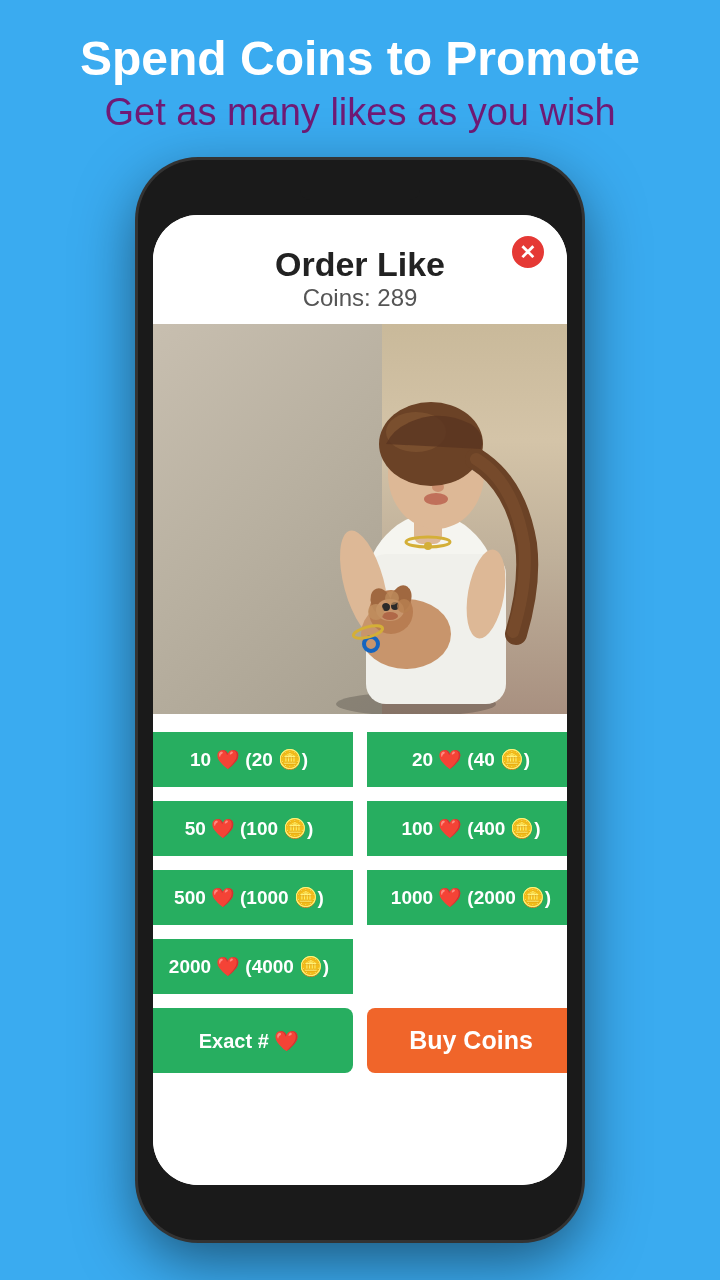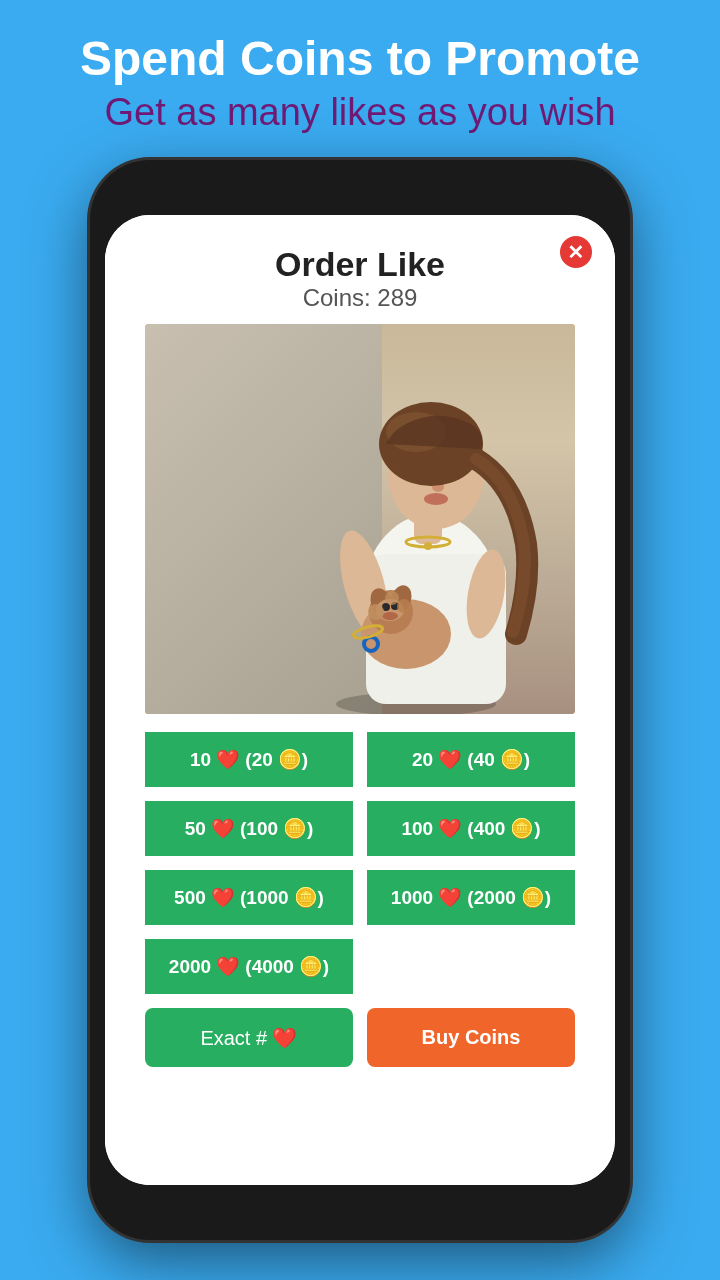--- a/index.html
+++ b/index.html
@@ -30,21 +30,21 @@
       font-weight: 500;
       color: #701a75;
       line-height: 1.3;
     }
 
     .phone-container {
       position: absolute;
       left: 50%;
       transform: translateX(-50%);
       top: 160px;
-      width: 540px;
+      width: 444px;
       height: 1080px;
     }
 
     
     .phone-frame {
       position: absolute;
       top: 0; left: 0; right: 0; bottom: 0;
       background: #1a1a1a;
       border-radius: 60px;
       box-shadow: 0 0 0 3px #333, 0 20px 60px rgba(0,0,0,0.5);
@@ -192,31 +192,31 @@
       width: 430px;
     }
 
     .exact-btn {
       background: #27ae60;
       color: white;
       border: none;
       border-radius: 8px;
       padding: 4px 10px;
       font-size: 20px;
-      font-weight: 400;
+      font-weight: 700;
       cursor: pointer;
     }
 
     .buy-btn {
       background: #f0652a;
       color: white;
       border: none;
       border-radius: 8px;
       padding: 18px 10px;
-      font-size: 20px;
+      font-size: 25px;
       font-weight: 600;
       cursor: pointer;
     }
   </style>
 </head>
 <body>
 
 <div class="header-text">
   <div class="header-title">Spend Coins to Promote</div>
   <div class="header-subtitle">Get as many likes as you wish</div>

